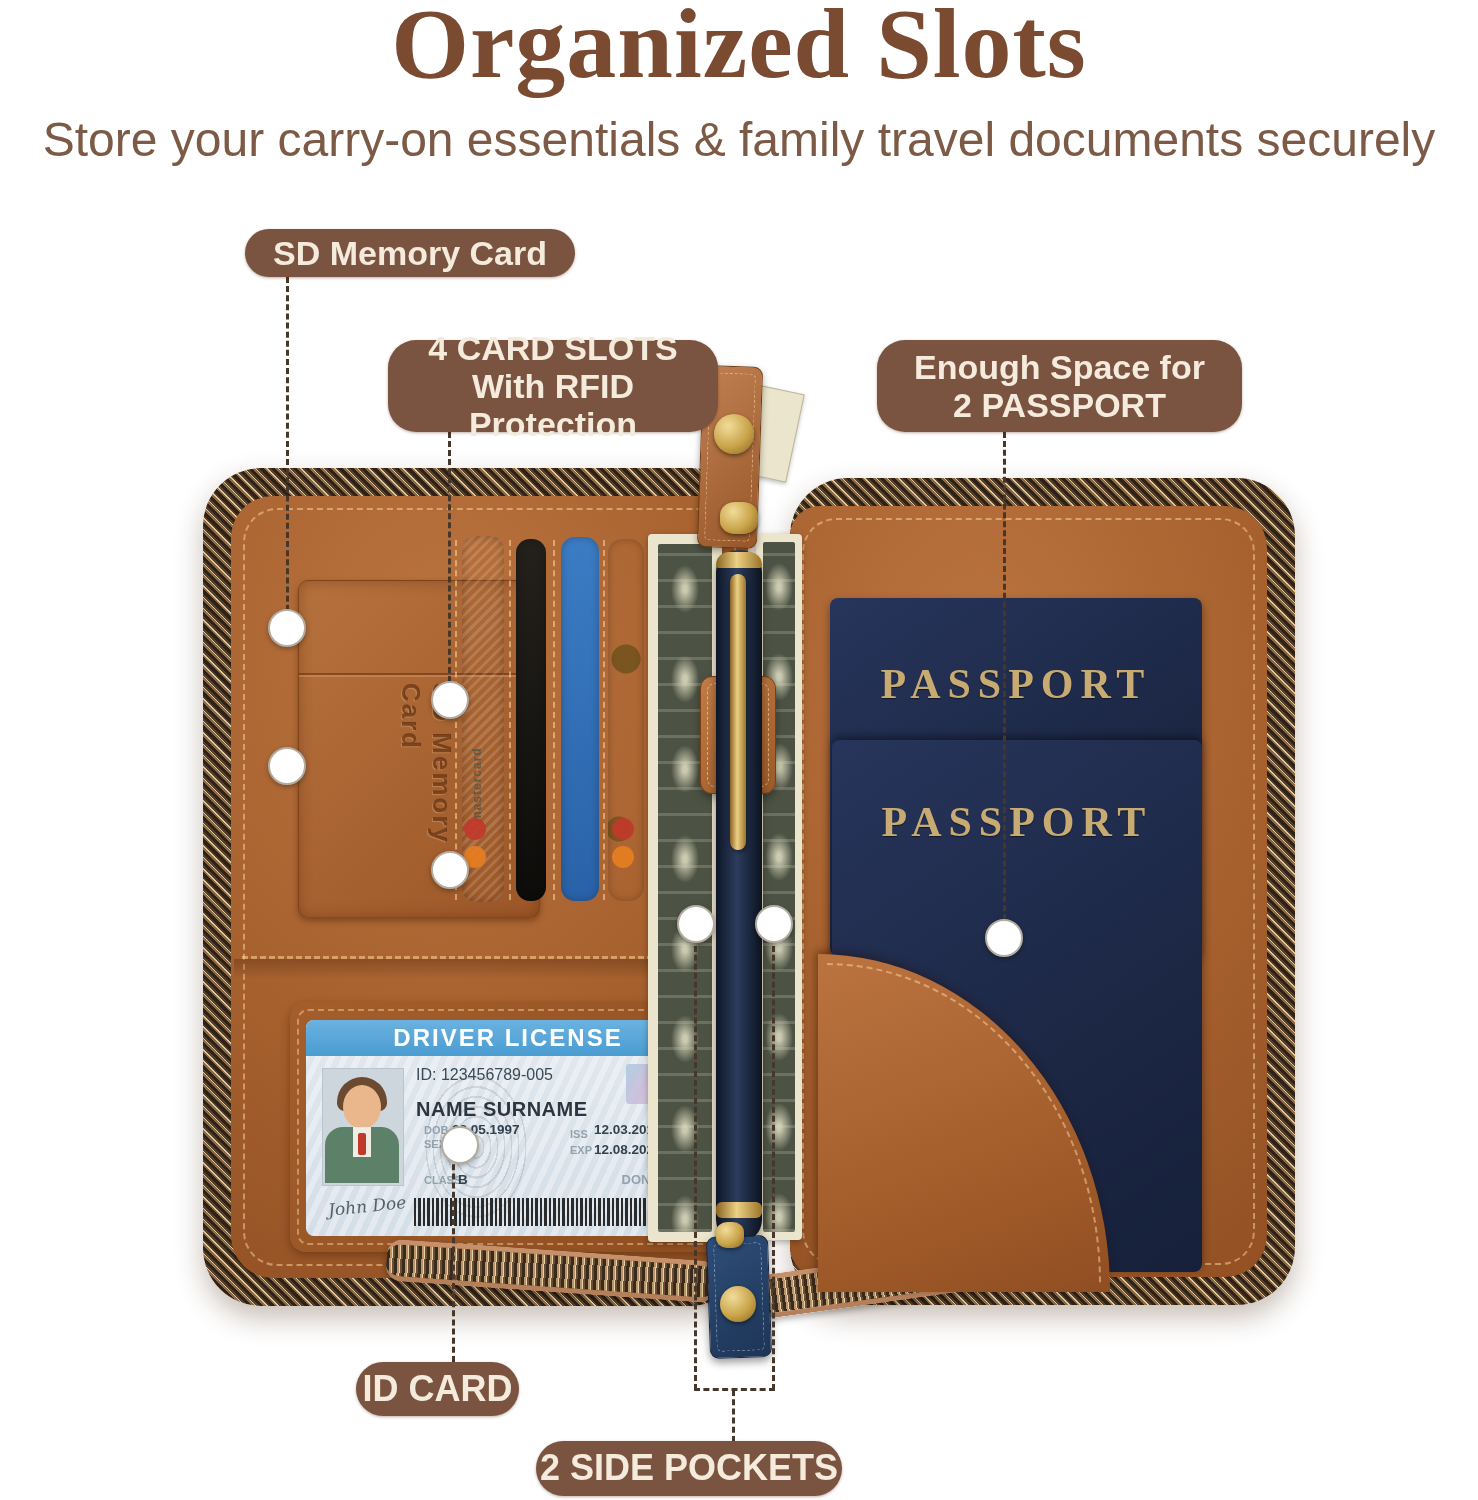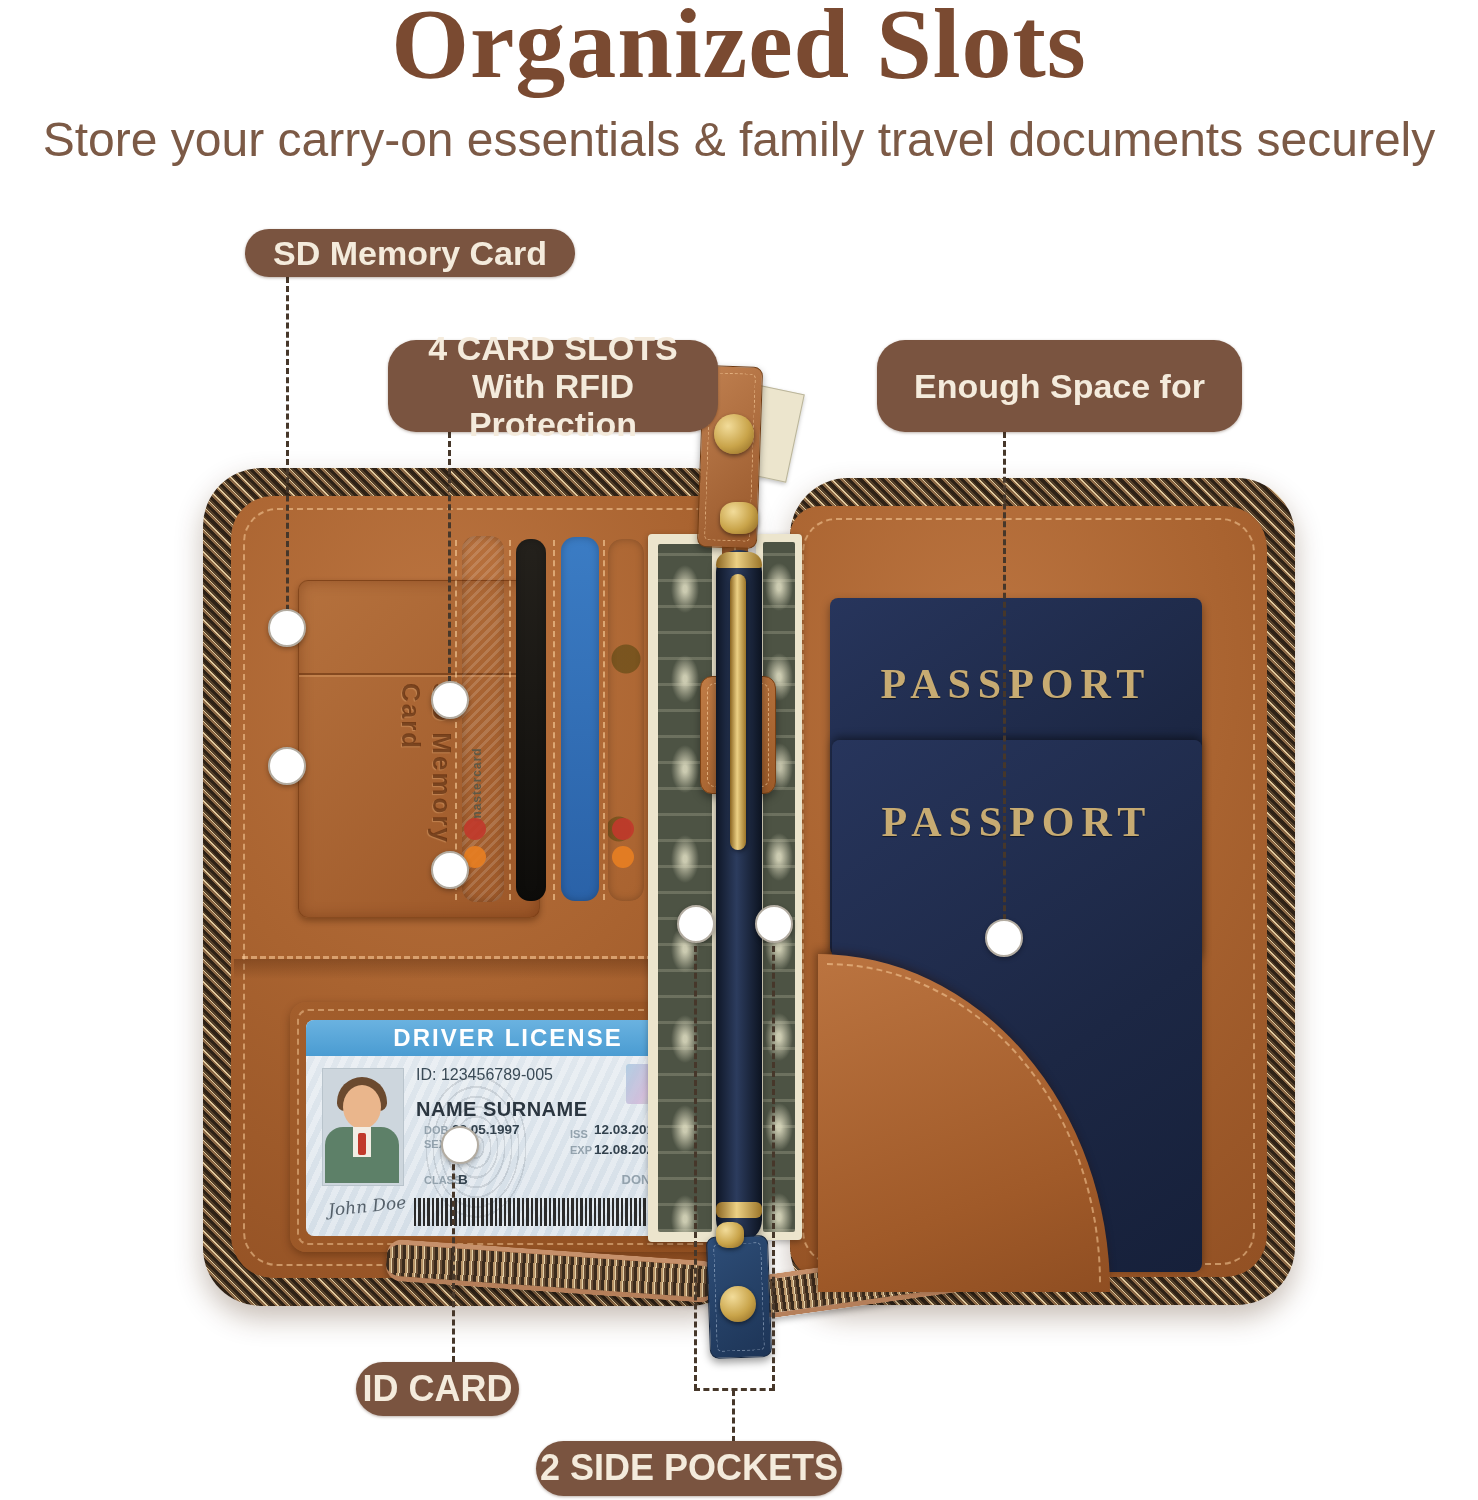--- a/index.html
+++ b/index.html
@@ -301,20 +301,21 @@
 
   <div class="pill" style="left:245px;top:229px;width:330px;height:48px;">
     <span class="l">SD Memory Card</span>
   </div>
   <div class="pill" style="left:388px;top:340px;width:330px;height:92px;">
     <span class="l">4 CARD SLOTS</span>
     <span class="l">With RFID Protection</span>
   </div>
   <div class="pill" style="left:833px;top:340px;width:365px;height:92px;margin-left:44px;">
     <span class="l">Enough Space for</span>
+    <span class="l">2 PASSPORT</span>
   </div>
   <div class="pill" style="left:356px;top:1362px;width:163px;height:54px;font-size:36px;">
     <span class="l">ID CARD</span>
   </div>
   <div class="pill" style="left:536px;top:1441px;width:306px;height:55px;font-size:36px;">
     <span class="l">2 SIDE POCKETS</span>
   </div>
 
 </div>
 

